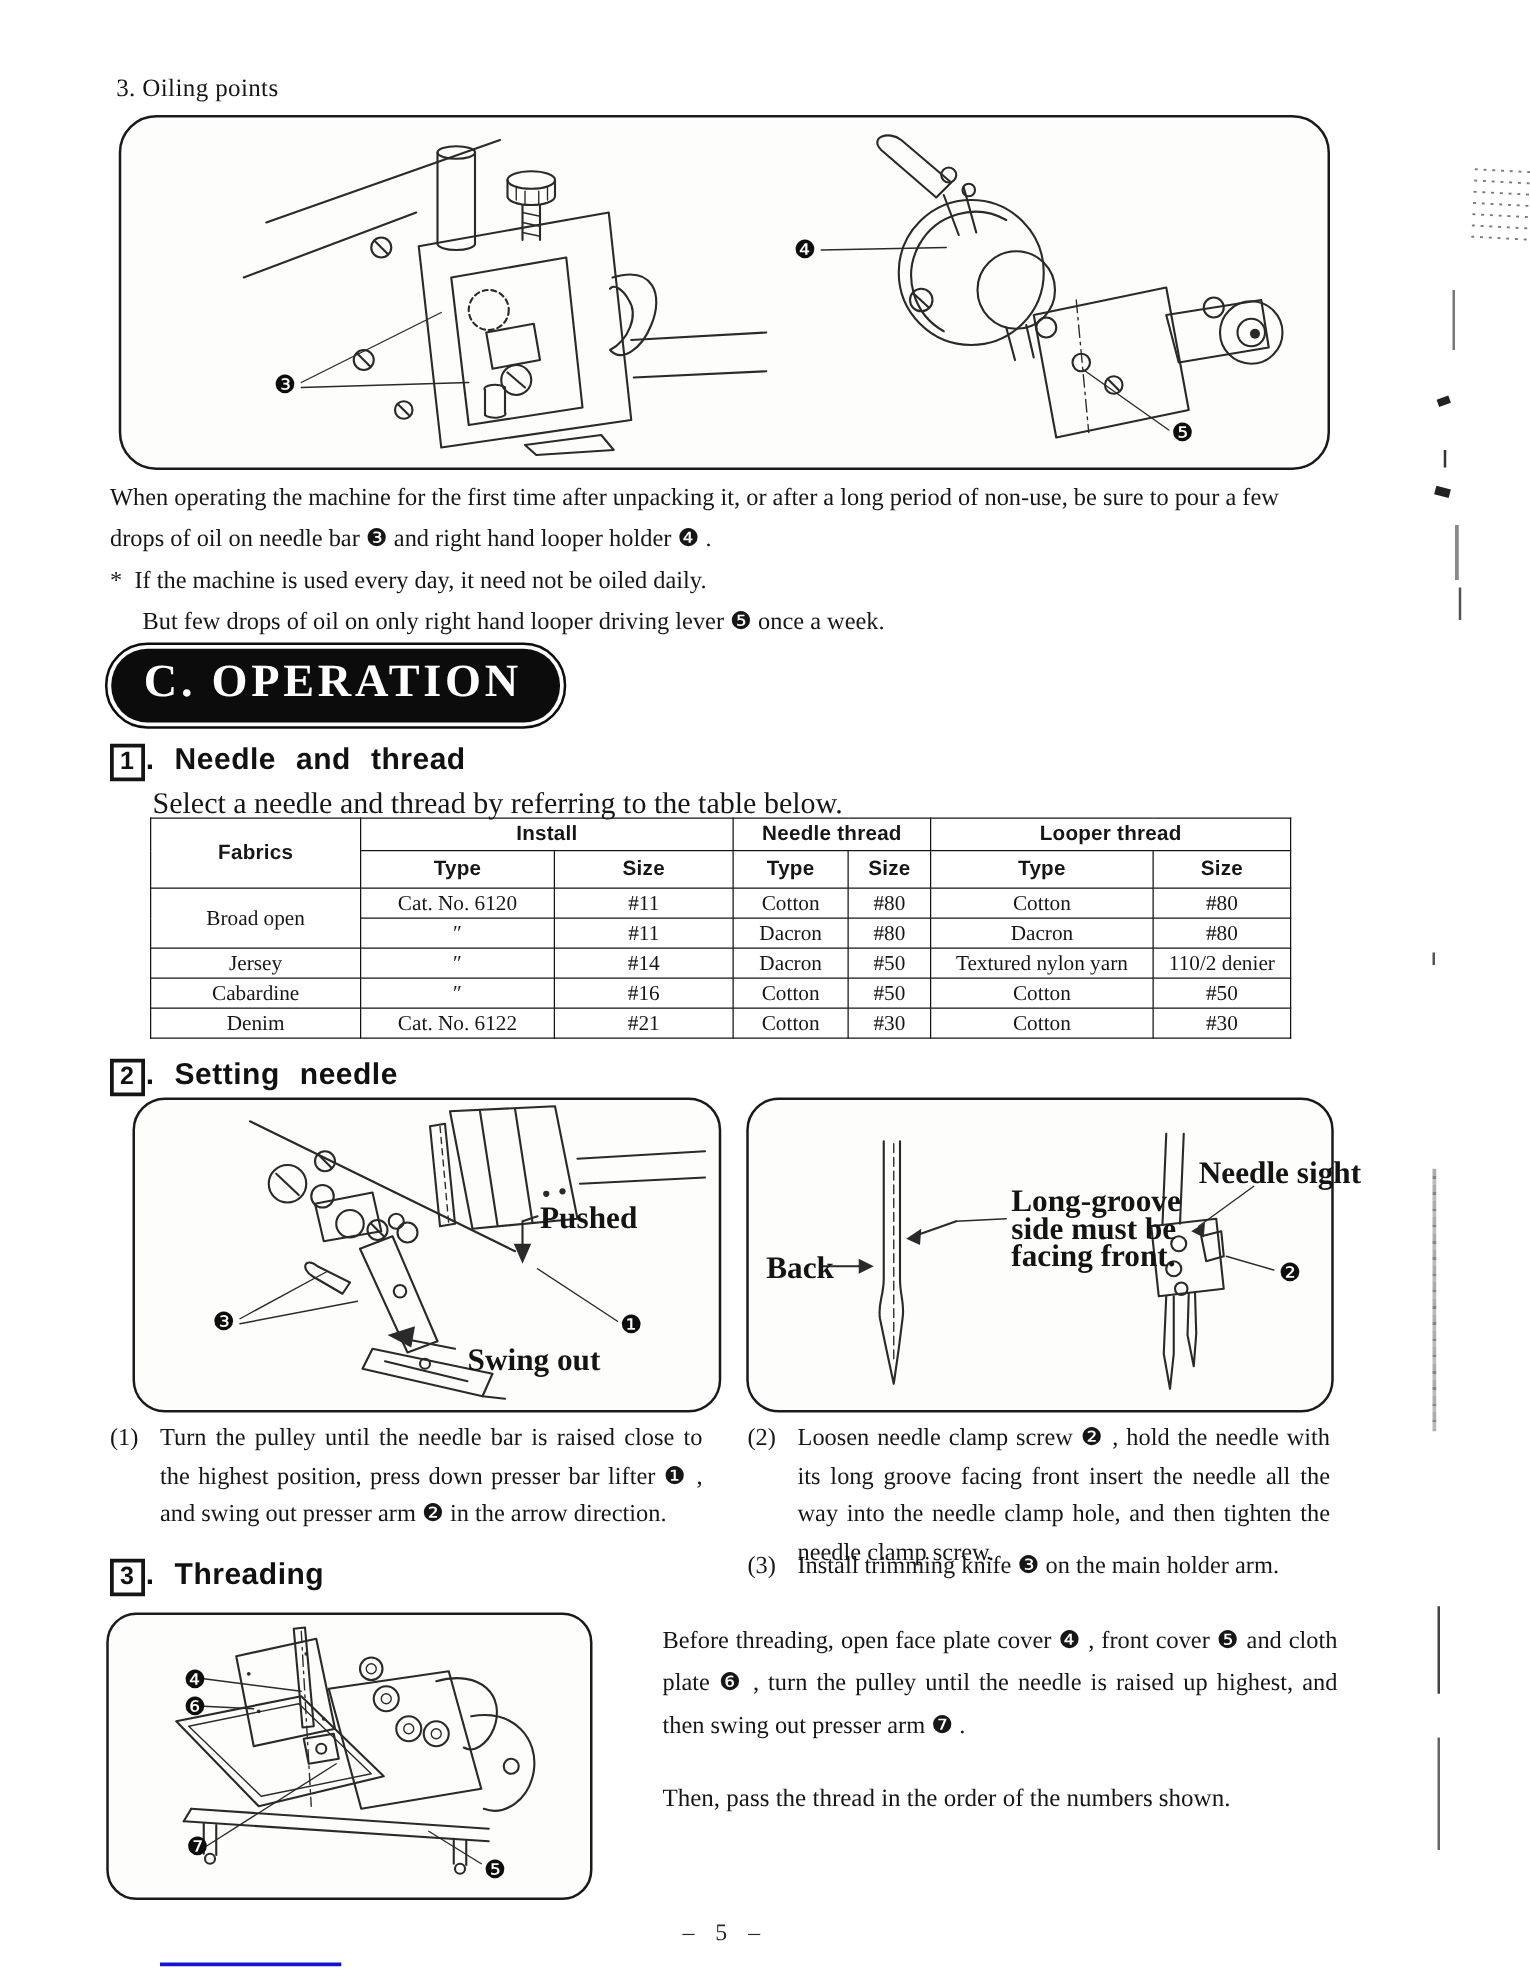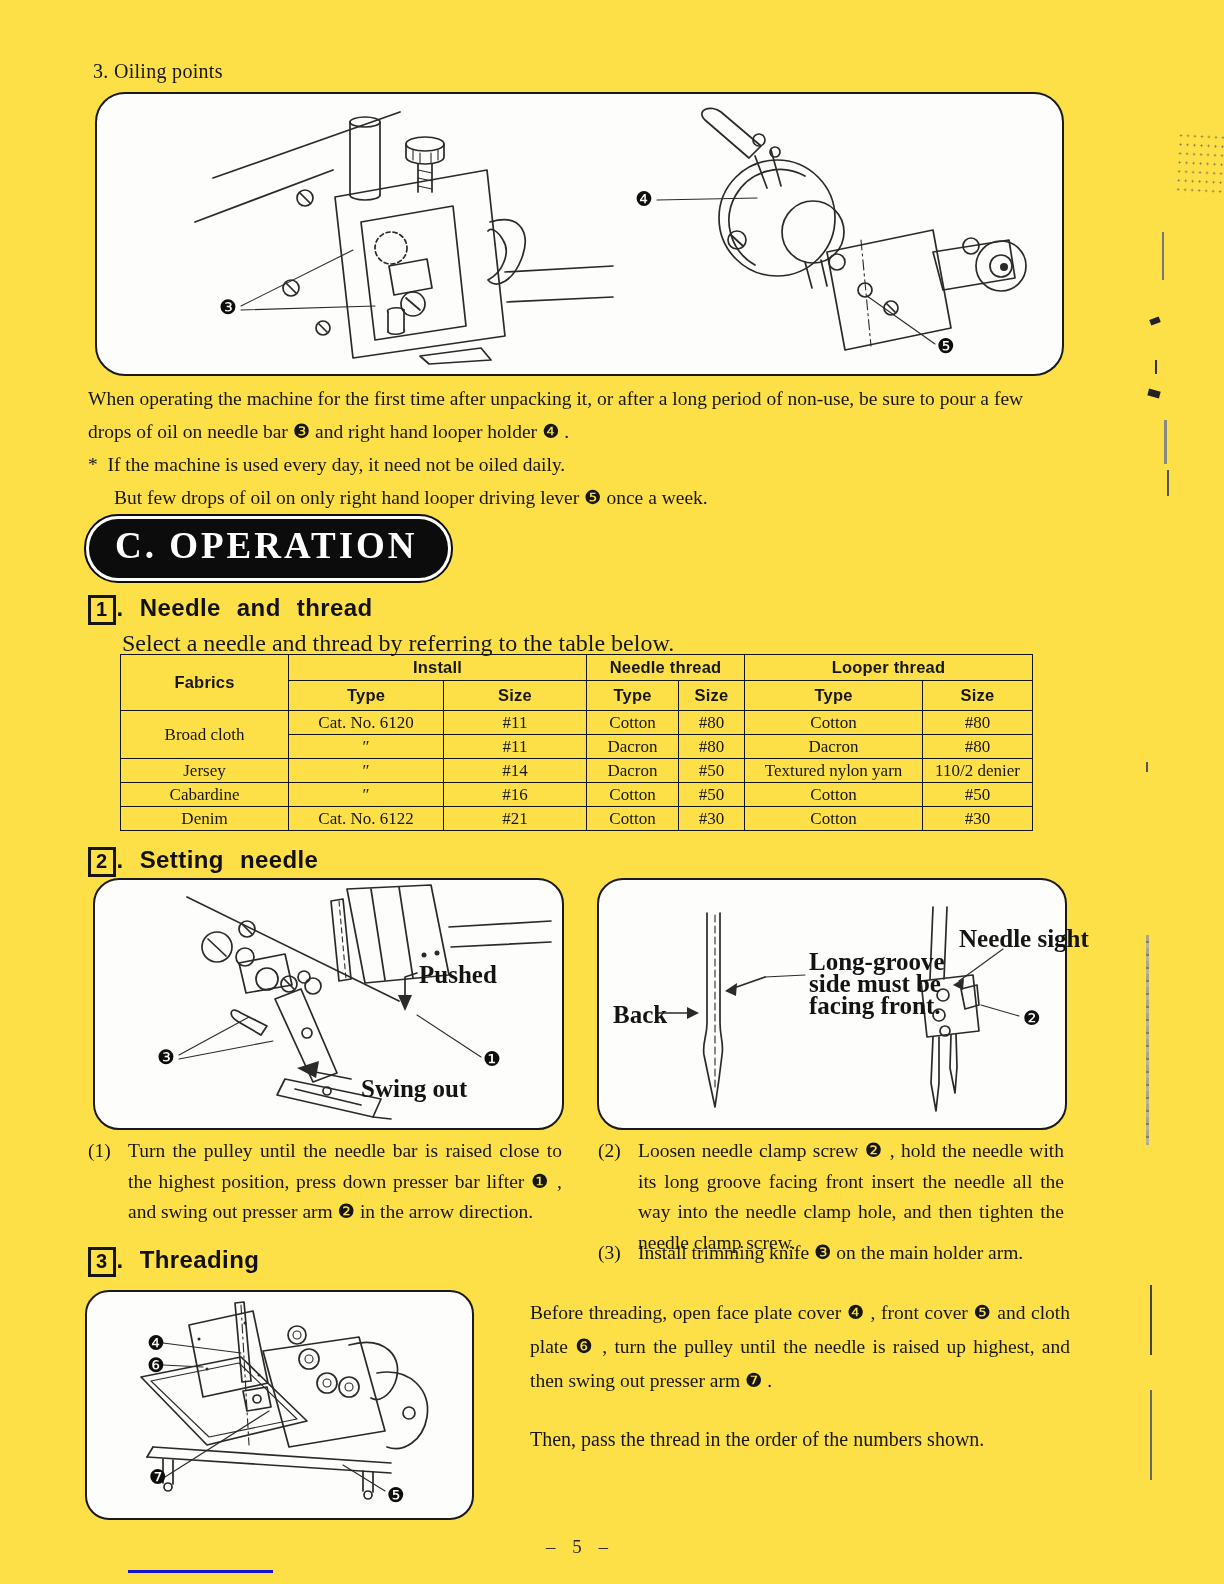--- a/index.html
+++ b/index.html
@@ -1,18 +1,18 @@
 <!DOCTYPE html>
 <html><head>
 <meta charset="utf-8">
 <style>
   html,body { margin:0; padding:0; background:#d8d8d8; }
   .page {
     position:relative; width:1224px; height:1584px; margin:0 auto;
-    background:#fde047; color:#161616; overflow:hidden;
+    background:#ffffff; color:#161616; overflow:hidden;
     font-family:"Liberation Serif","DejaVu Sans",serif;
   }
   .abs { position:absolute; }
 
   
   .h-small { font-size:20px; letter-spacing:0.3px; }
   .sec-head {
     font-family:"Liberation Sans","DejaVu Sans",sans-serif;
     font-weight:700; font-size:24px; word-spacing:9px; letter-spacing:0.4px;
     color:#111; white-space:nowrap;
@@ -201,21 +201,21 @@
     </tr>
     <tr style="height:30px;">
       <td class="hd">Type</td>
       <td class="hd">Size</td>
       <td class="hd">Type</td>
       <td class="hd">Size</td>
       <td class="hd">Type</td>
       <td class="hd">Size</td>
     </tr>
     <tr style="height:24px;">
-      <td class="bd" rowspan="2">Broad cloth</td>
+      <td class="bd" rowspan="2">Broad open</td>
       <td class="bd">Cat. No. 6120</td>
       <td class="bd">#11</td>
       <td class="bd">Cotton</td>
       <td class="bd">#80</td>
       <td class="bd">Cotton</td>
       <td class="bd">#80</td>
     </tr>
     <tr style="height:24px;">
       <td class="bd">″</td>
       <td class="bd">#11</td>
@@ -252,21 +252,21 @@
       <td class="bd">#30</td>
     </tr>
   </tbody>
     </table>
 
   <div class="abs sec-head" style="left:88px; top:846px;">
     <span class="numbox">2</span><span class="numdot">.</span>
     <span>Setting needle</span>
   </div>
 
-  <div class="dbox" style="left:93px; top:878px; width:467px; height:248px; border-radius:26px;">
+  <div class="dbox" style="left:106px; top:878px; width:467px; height:248px; border-radius:26px;">
     <div class="fig" style="left:4px; top:3px; width:458px; height:240px;">
       <svg class="sk" width="458" height="240" viewBox="0 0 458 240">
         <line x1="88" y1="14" x2="300" y2="118"></line>
         <circle cx="148" cy="46" r="8"></circle>
           <line x1="143" y1="41" x2="153" y2="51"></line>
         <path d="M248,6 L332,2 L350,92 L266,100 Z"></path>
         <line x1="272" y1="6" x2="286" y2="97"></line>
           <line x1="300" y1="4" x2="314" y2="95"></line>
         <circle class="fill" cx="325" cy="72" r="2.5"></circle>
           <circle class="fill" cx="338" cy="70" r="2.5"></circle>

